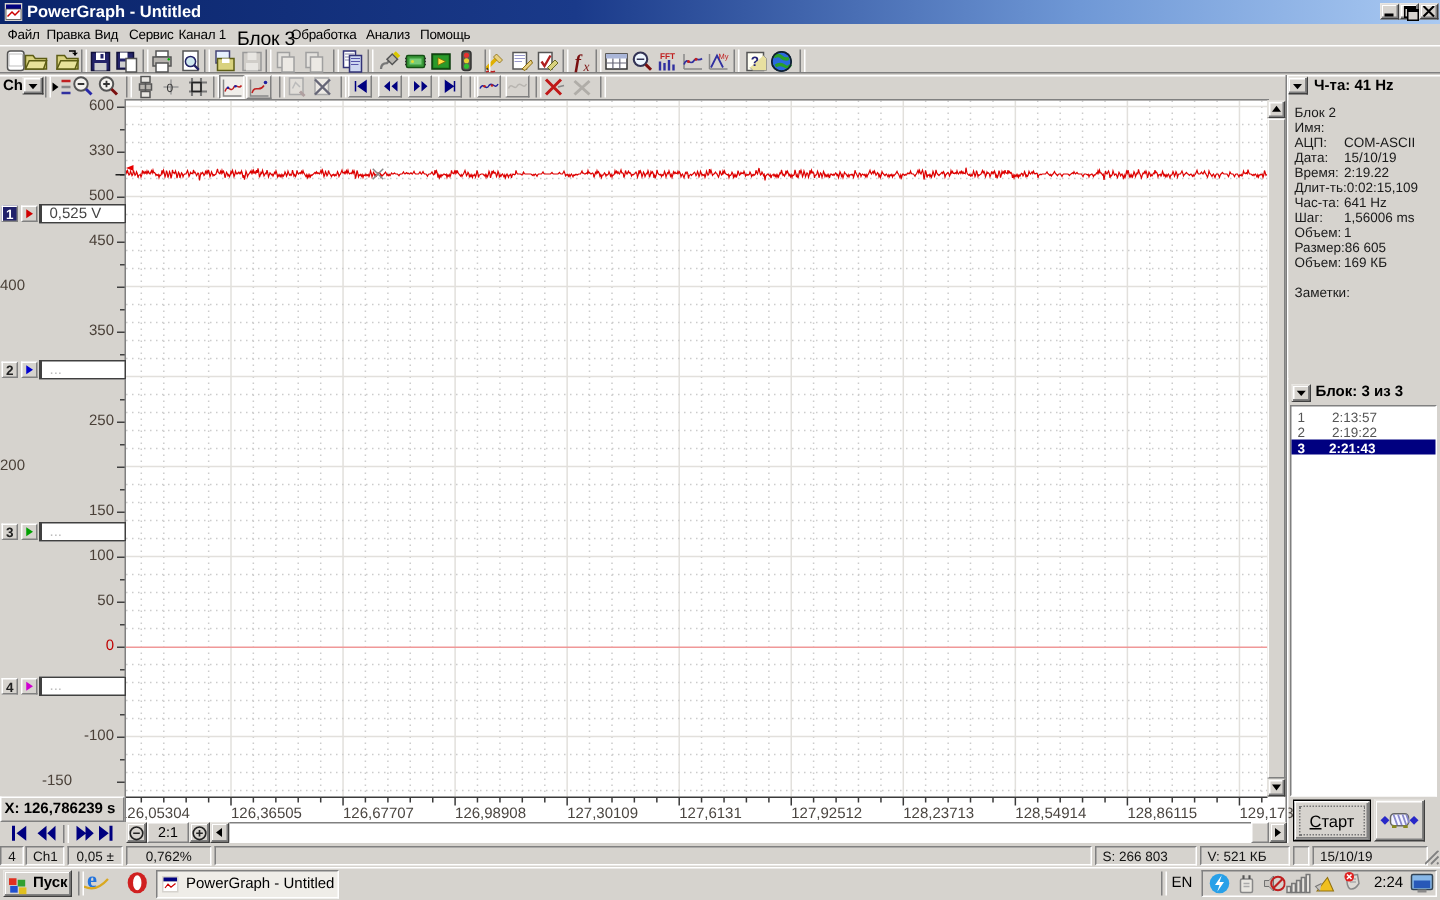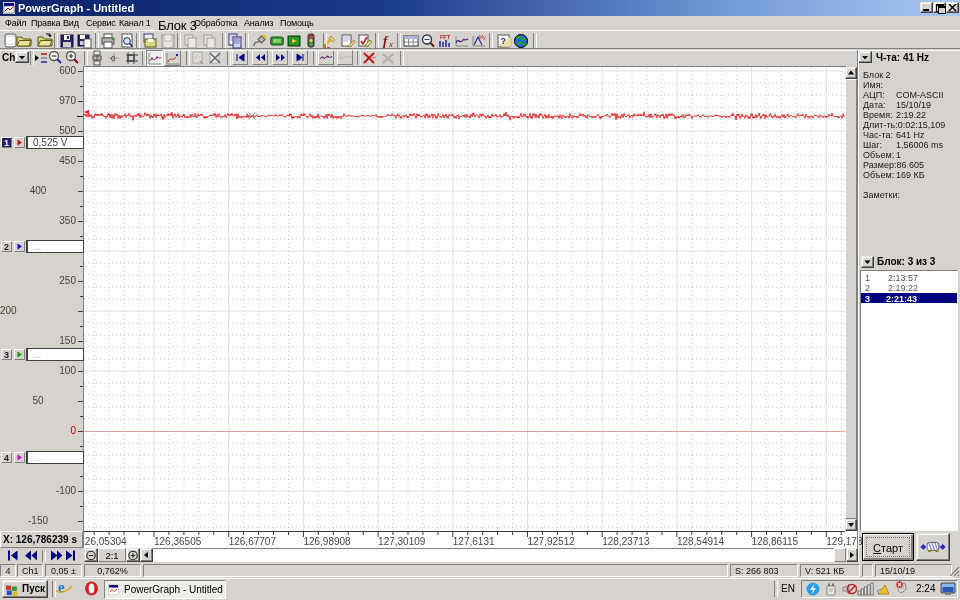--- a/index.html
+++ b/index.html
@@ -306,50 +306,50 @@
 <div class="abs raised2" style="left:858px;top:51px;width:14px;height:12px;background:#d6d3ce">
     <svg width="12" height="10">
       <path d="M3,4 L9,4 L6,7.5 Z" fill="#000"></path>
     </svg>
   </div>
 <div class="t" style="left:876px;top:52px;font-size:10px;font-weight:bold;color:#000">Ч-та: 41 Hz</div>
 <div class="abs" style="left:0px;top:67px;width:84px;height:481px;background:#d6d3ce"></div>
 <div class="t" style="left:0;top:65px;width:76px;text-align:right;font-size:10px;color:#4a4038">600</div>
 <div class="abs" style="left:78px;top:71px;width:6px;height:1px;background:#404040"></div>
 <div class="abs" style="left:80px;top:86px;width:4px;height:1px;background:#404040"></div>
-<div class="t" style="left:0;top:95px;width:76px;text-align:right;font-size:10px;color:#4a4038">970</div>
+<div class="t" style="left:0;top:95px;width:76px;text-align:right;font-size:10px;color:#4a4038">330</div>
 <div class="abs" style="left:78px;top:101px;width:6px;height:1px;background:#404040"></div>
 <div class="abs" style="left:80px;top:116px;width:4px;height:1px;background:#404040"></div>
 <div class="t" style="left:0;top:125px;width:76px;text-align:right;font-size:10px;color:#4a4038">500</div>
 <div class="abs" style="left:78px;top:131px;width:6px;height:1px;background:#404040"></div>
 <div class="abs" style="left:80px;top:146px;width:4px;height:1px;background:#404040"></div>
 <div class="t" style="left:0;top:155px;width:76px;text-align:right;font-size:10px;color:#4a4038">450</div>
 <div class="abs" style="left:78px;top:161px;width:6px;height:1px;background:#404040"></div>
 <div class="abs" style="left:80px;top:176px;width:4px;height:1px;background:#404040"></div>
-<div class="t" style="left:0;top:185px;width:76px;text-align:center;font-size:10px;color:#4a4038">400</div>
+<div class="t" style="left:0;top:185px;width:76px;text-align:left;font-size:10px;color:#4a4038">400</div>
 <div class="abs" style="left:78px;top:191px;width:6px;height:1px;background:#404040"></div>
 <div class="abs" style="left:80px;top:206px;width:4px;height:1px;background:#404040"></div>
 <div class="t" style="left:0;top:215px;width:76px;text-align:right;font-size:10px;color:#4a4038">350</div>
 <div class="abs" style="left:78px;top:221px;width:6px;height:1px;background:#404040"></div>
 <div class="abs" style="left:80px;top:236px;width:4px;height:1px;background:#404040"></div>
 <div class="abs" style="left:78px;top:251px;width:6px;height:1px;background:#404040"></div>
 <div class="abs" style="left:80px;top:266px;width:4px;height:1px;background:#404040"></div>
 <div class="t" style="left:0;top:275px;width:76px;text-align:right;font-size:10px;color:#4a4038">250</div>
 <div class="abs" style="left:78px;top:281px;width:6px;height:1px;background:#404040"></div>
 <div class="abs" style="left:80px;top:296px;width:4px;height:1px;background:#404040"></div>
 <div class="t" style="left:0;top:305px;width:76px;text-align:left;font-size:10px;color:#4a4038">200</div>
 <div class="abs" style="left:78px;top:311px;width:6px;height:1px;background:#404040"></div>
 <div class="abs" style="left:80px;top:326px;width:4px;height:1px;background:#404040"></div>
 <div class="t" style="left:0;top:335px;width:76px;text-align:right;font-size:10px;color:#4a4038">150</div>
 <div class="abs" style="left:78px;top:341px;width:6px;height:1px;background:#404040"></div>
 <div class="abs" style="left:80px;top:356px;width:4px;height:1px;background:#404040"></div>
 <div class="t" style="left:0;top:365px;width:76px;text-align:right;font-size:10px;color:#4a4038">100</div>
 <div class="abs" style="left:78px;top:371px;width:6px;height:1px;background:#404040"></div>
 <div class="abs" style="left:80px;top:386px;width:4px;height:1px;background:#404040"></div>
-<div class="t" style="left:0;top:395px;width:76px;text-align:center;font-size:10px;color:#4a4038">50</div>
+<div class="t" style="left:0;top:395px;width:76px;text-align:right;font-size:10px;color:#4a4038">50</div>
 <div class="abs" style="left:78px;top:401px;width:6px;height:1px;background:#404040"></div>
 <div class="abs" style="left:80px;top:416px;width:4px;height:1px;background:#404040"></div>
 <div class="t" style="left:0;top:425px;width:76px;text-align:right;font-size:10px;color:#c00000">0</div>
 <div class="abs" style="left:78px;top:431px;width:6px;height:1px;background:#404040"></div>
 <div class="abs" style="left:80px;top:446px;width:4px;height:1px;background:#404040"></div>
 <div class="abs" style="left:78px;top:461px;width:6px;height:1px;background:#404040"></div>
 <div class="abs" style="left:80px;top:476px;width:4px;height:1px;background:#404040"></div>
 <div class="t" style="left:0;top:485px;width:76px;text-align:right;font-size:10px;color:#4a4038">-100</div>
 <div class="abs" style="left:78px;top:491px;width:6px;height:1px;background:#404040"></div>
 <div class="abs" style="left:80px;top:506px;width:4px;height:1px;background:#404040"></div>

